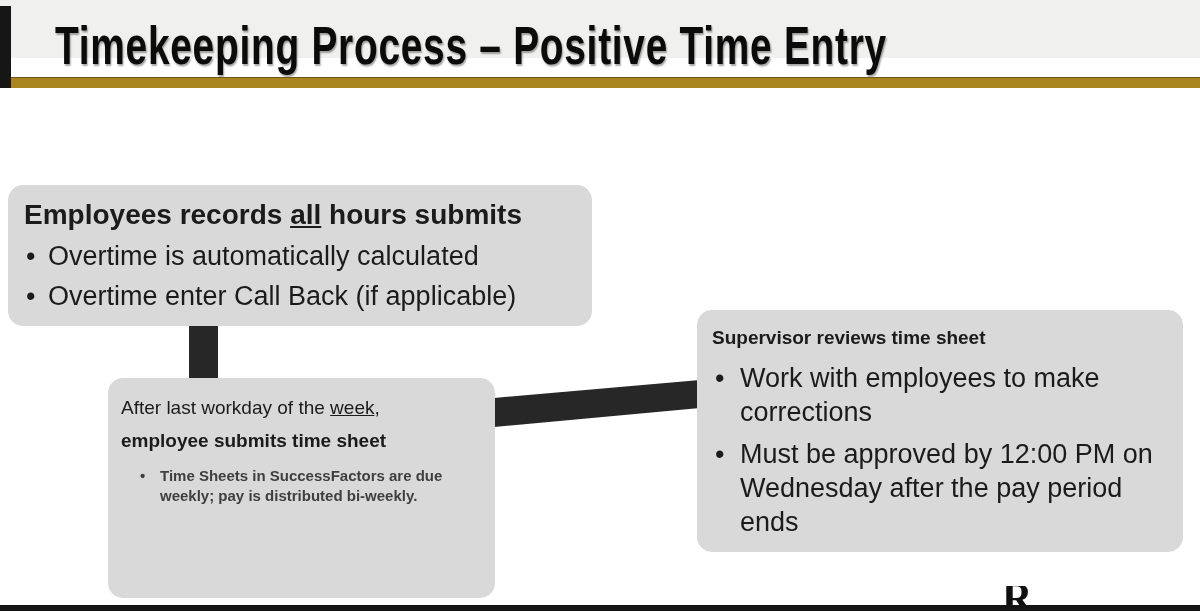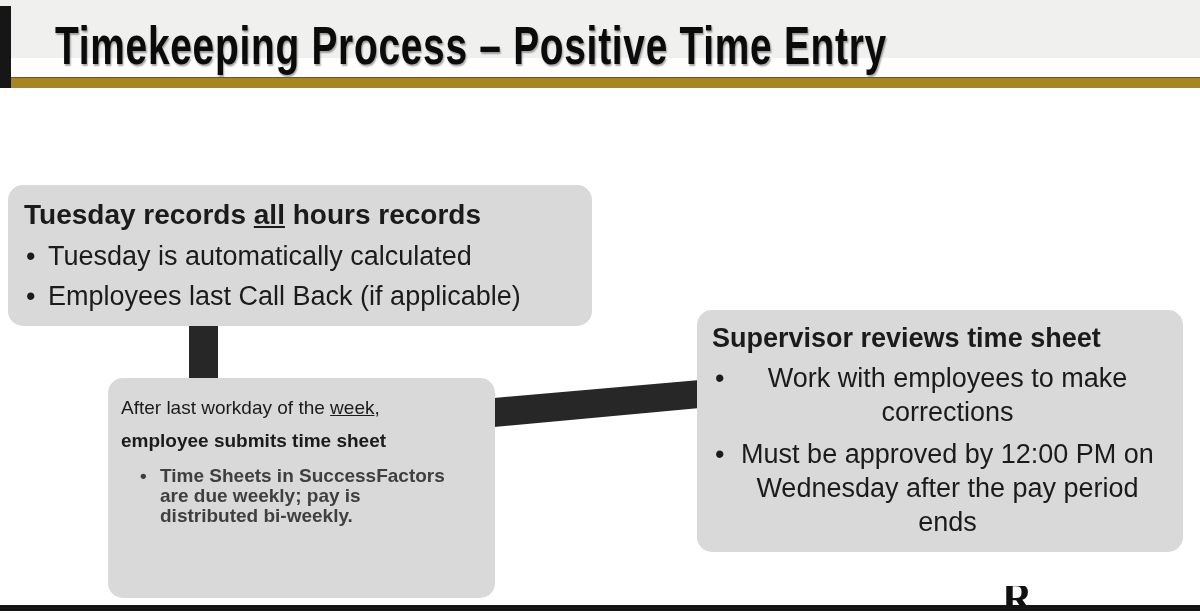--- a/index.html
+++ b/index.html
@@ -45,40 +45,40 @@
     border-radius:15px;
     box-sizing:border-box;
     z-index:2;
   }
   .box1{left:8px;top:185px;width:584px;height:141px;padding:13px 10px 10px 16px;}
   .box2{left:108px;top:378px;width:387px;height:220px;padding:13px 10px 10px 13px;}
   .box3{left:697px;top:310px;width:486px;height:242px;padding:11px 10px 10px 15px;}
 
   .pbox .box-title{font-weight:700;}
   .box1 .box-title{font-size:28px;line-height:34px;margin-bottom:7px;white-space:nowrap;}
-  .box3 .box-title{font-size:27px;line-height:34px;margin-bottom:6px;white-space:nowrap;}
+  .box3 .box-title{font-size:19px;line-height:34px;margin-bottom:6px;white-space:nowrap;}
 
   .box2 .box-title{
     font-size:19px;line-height:33px;font-weight:400;width:330px;margin-bottom:9px;
   }
   .box2 .box-title .bold{font-weight:700;}
   .u{text-decoration:underline;}
 
   ul.blist{list-style:none;margin:0;padding:0;}
   ul.blist li{position:relative;}
   .box1 ul.blist{font-size:27px;line-height:34px;}
   .box1 ul.blist li{padding-left:24px;margin-bottom:6px;white-space:nowrap;}
   .box1 ul.blist li::before{content:"\2022";position:absolute;left:2px;}
   .box3 ul.blist{font-size:27px;line-height:34px;}
-  .box3 ul.blist li{padding-left:28px;margin-bottom:8px;width:415px;box-sizing:content-box;text-align:center;}
+  .box3 ul.blist li{padding-left:28px;margin-bottom:8px;width:415px;box-sizing:content-box;}
   .box3 ul.blist li::before{content:"\2022";position:absolute;left:3px;}
 
   ul.sublist{
     list-style:none;margin:0;padding:0;
-    font-size:19px;line-height:20px;font-weight:700;color:#3f3f3f;
+    font-size:15px;line-height:20px;font-weight:700;color:#3f3f3f;
   }
   ul.sublist li{position:relative;padding-left:39px;width:300px;margin-bottom:4px;}
   ul.sublist li::before{content:"\2022";position:absolute;left:19px;}
   .link-light{
     color:var(--link_light,#f5f5f5);
     text-decoration:underline;
     cursor:pointer;
   }
 
   
@@ -117,24 +117,24 @@
   </div>
   <div class="left-bar"></div>
   <div class="gold-rule"></div>
 
   <div class="v-connector"></div>
   <svg class="h-connector" viewBox="0 0 206 52" preserveAspectRatio="none" aria-hidden="true">
     <polygon points="0,20 206,2 206,30 0,49"></polygon>
   </svg>
 
   <div class="pbox box1">
-    <div class="box-title"><span>Tuesday records </span><span class="u">all</span><span> hours records</span></div>
+    <div class="box-title"><span>Employees records </span><span class="u">all</span><span> hours submits</span></div>
     <ul class="blist">
-      <li>Tuesday is automatically calculated</li>
-      <li>Employees last Call Back (if applicable)</li>
+      <li>Overtime is automatically calculated</li>
+      <li>Overtime enter Call Back (if applicable)</li>
     </ul>
   </div>
 
   <div class="pbox box2">
     <div class="box-title"><span>After last workday of the </span><span class="u">week</span><span>, </span><span class="bold">employee submits time sheet</span></div>
     <ul class="sublist">
       <li>Time Sheets in SuccessFactors are due weekly; pay is distributed bi-weekly.</li>
     </ul>
   </div>
 

